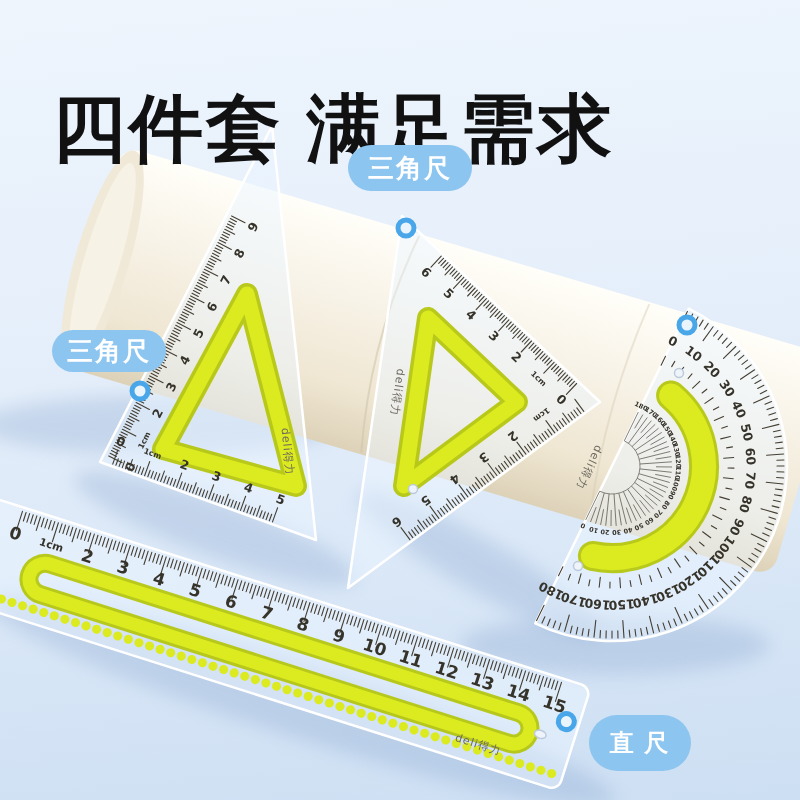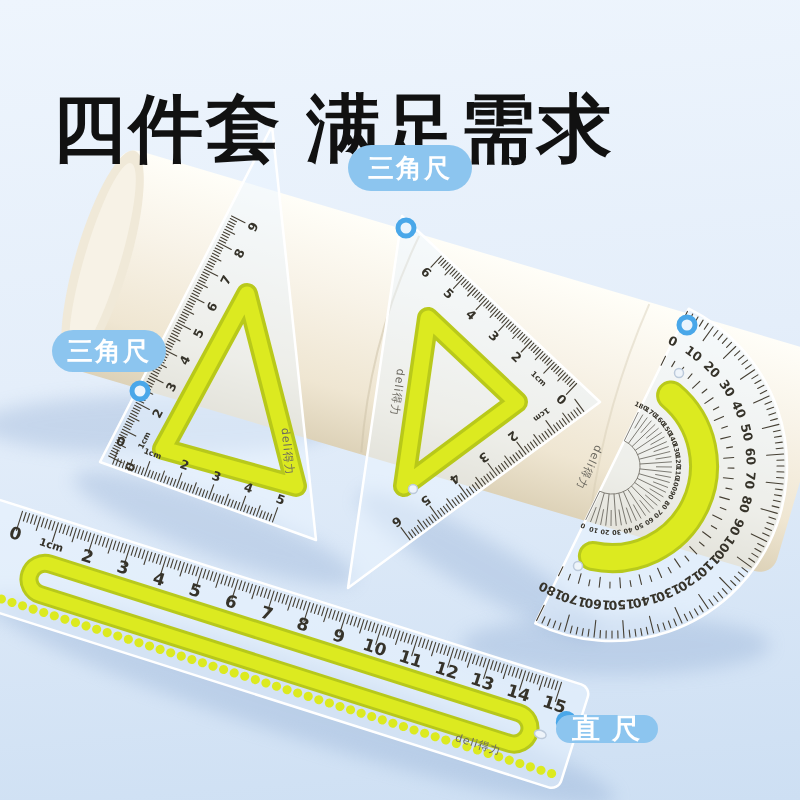--- a/index.html
+++ b/index.html
@@ -9,21 +9,21 @@
   svg{position:absolute;left:0;top:0;}
   .page-title{position:absolute;left:52px;top:30px;width:720px;
       font-size:74px;font-weight:900;letter-spacing:3px;color:var(--title-col,#111);
       font-family:"Liberation Sans","DejaVu Sans",sans-serif;white-space:nowrap;}
   .badge{position:absolute;display:flex;align-items:center;justify-content:center;
       background:var(--badge-bg,#8cc5ef);color:var(--badge-text,#fff);
       border-radius:999px;font-weight:600;font-size:26px;letter-spacing:2px;}
   .badge.b1{left:348px;top:145px;width:124px;height:46px;}
   .badge.b2{left:594px;top:261px;width:126px;height:44px;}
   .badge.b3{left:52px;top:330px;width:114px;height:42px;}
-  .badge.b4{left:556px;top:715px;width:102px;height:28px;font-size:28px;}
+  .badge.b4{left:589px;top:715px;width:102px;height:56px;font-size:24px;}
   
   .tick{stroke:#453f33;stroke-width:1.1;stroke-linecap:round;}
   .num{fill:#36332a;font-weight:600;text-anchor:middle;dominant-baseline:middle;
        font-family:"DejaVu Sans","Liberation Sans",sans-serif;}
   .rnum{font-weight:700;}
   .body-acrylic{fill:rgba(236,246,255,0.5);stroke:#ffffff;stroke-width:2.5;stroke-linejoin:round;}
   .yel-under{stroke:var(--yellow-dark,#b3c403);fill:none;stroke-linejoin:round;stroke-linecap:round;opacity:.9;}
   .yel-main{stroke:var(--yellow,#dcea20);fill:none;stroke-linejoin:round;stroke-linecap:round;}
   .hole-blue{fill:#eaf4fd;stroke:#49a7e9;stroke-width:5;}
   .hole-small{fill:#eef4fa;stroke:#bccadb;stroke-width:1.5;}

